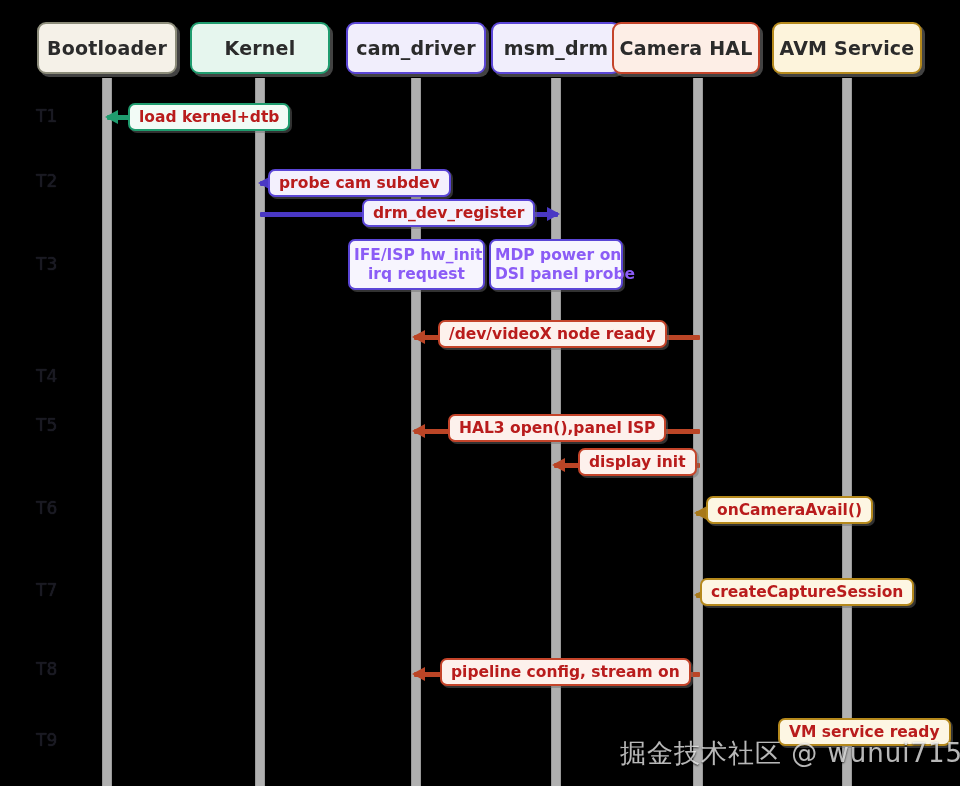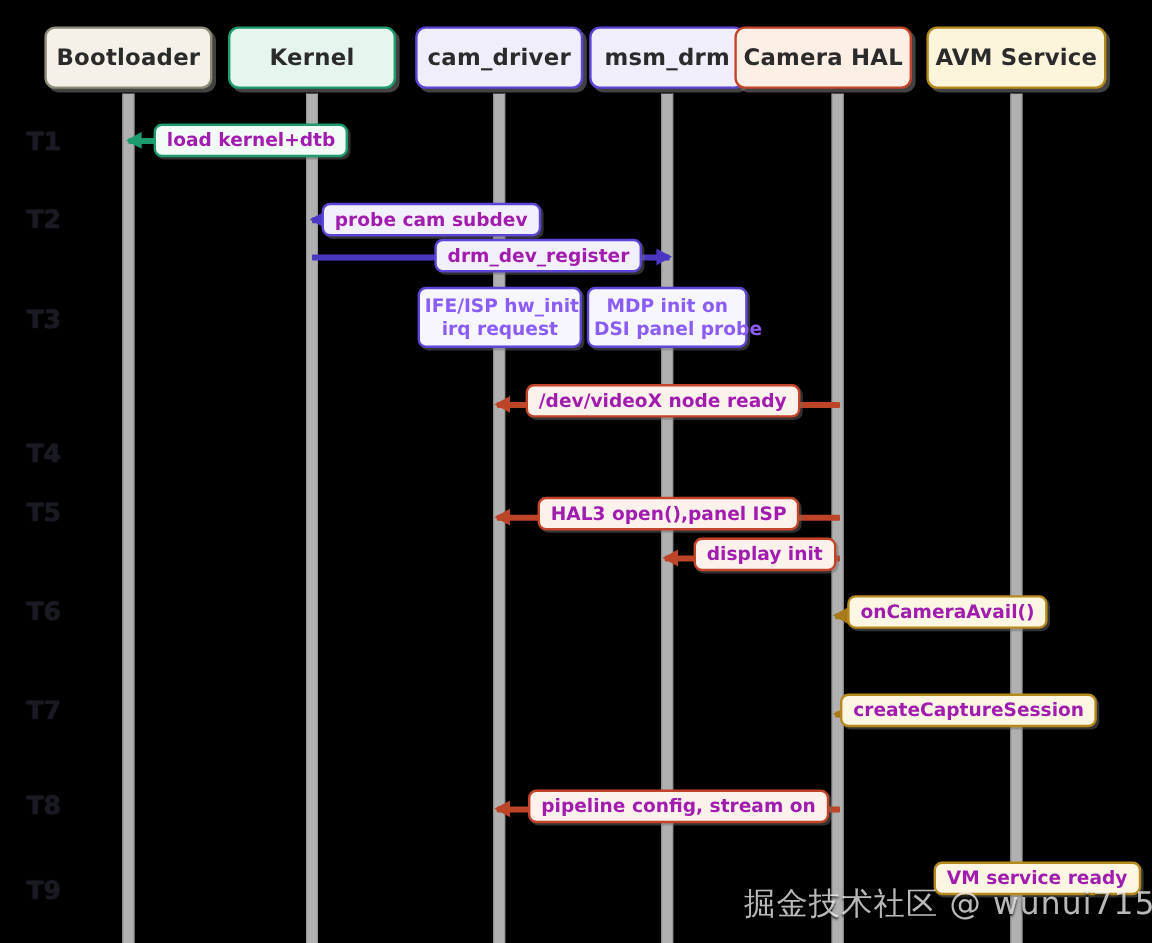--- a/index.html
+++ b/index.html
@@ -69,21 +69,21 @@
   }
   .msg .head.left  { left: -2px;  border-right: 13px solid; }
   .msg .head.right { right: -2px; border-left: 13px solid; }
 
   .msglabel {
     position: absolute;
     border-radius: 7px;
     padding: 3px 9px;
     font-size: 15.5px;
     font-weight: bold;
-    color: #a21caf;
+    color: #b91c1c;
     line-height: 1.18;
     text-align: center;
     white-space: pre;
     box-shadow: 2px 2px 0 rgba(110,110,110,.45);
   }
   
   .note {
     position: absolute;
     border-radius: 7px;
     padding: 5px 4px;
@@ -91,23 +91,23 @@
     font-weight: bold;
     color: #8b5cf6;
     line-height: 1.2;
     text-align: center;
     white-space: pre;
     box-shadow: 2px 2px 0 rgba(110,110,110,.45);
   }
   
   .tlabel {
     position: absolute;
-    left: 22px;
-    font-size: 21px;
-    font-weight: bold;
+    left: 36px;
+    font-size: 17px;
+    font-weight: normal;
     color: #1a1a22;
     text-shadow: 0 0 1px #2a2a3a;
   }
   
   .watermark {
     position: absolute;
     left: 620px;
     top: 736px;
     font-size: 26px;
     color: rgba(255,255,255,.72);
@@ -190,21 +190,21 @@
       </div>
       <div class="msglabel" style="left: 440px; top: 658px; background: rgb(253, 241, 236); border: 2px solid rgb(196, 68, 42);">pipeline config, stream on</div>
       <div class="msg" style="left: 780px; width: 138px; top: 738px;">
         <div class="line" style="background: rgb(168, 121, 26);"></div>
       </div>
       <div class="msglabel" style="left: 778px; top: 718px; background: rgb(253, 246, 227); border: 2px solid rgb(181, 137, 28);">VM service ready</div>
     </div>
   <div id="layer-notes">
       <div class="note" style="left: 348px; top: 239px; width: 137px; background: rgb(247, 245, 254); border: 2px solid rgb(91, 70, 214);">IFE/ISP hw_init
 irq request</div>
-      <div class="note" style="left: 489px; top: 239px; width: 134px; background: rgb(247, 245, 254); border: 2px solid rgb(91, 70, 214);">MDP init on
+      <div class="note" style="left: 489px; top: 239px; width: 134px; background: rgb(247, 245, 254); border: 2px solid rgb(91, 70, 214);">MDP power on
 DSI panel probe</div>
     </div>
   <div id="layer-times">
       <div class="tlabel" style="top: 106px;">T1</div>
       <div class="tlabel" style="top: 171px;">T2</div>
       <div class="tlabel" style="top: 254px;">T3</div>
       <div class="tlabel" style="top: 322px; margin-top: 44px;">T4</div>
       <div class="tlabel" style="top: 415px;">T5</div>
       <div class="tlabel" style="top: 498px;">T6</div>
       <div class="tlabel" style="top: 580px;">T7</div>

